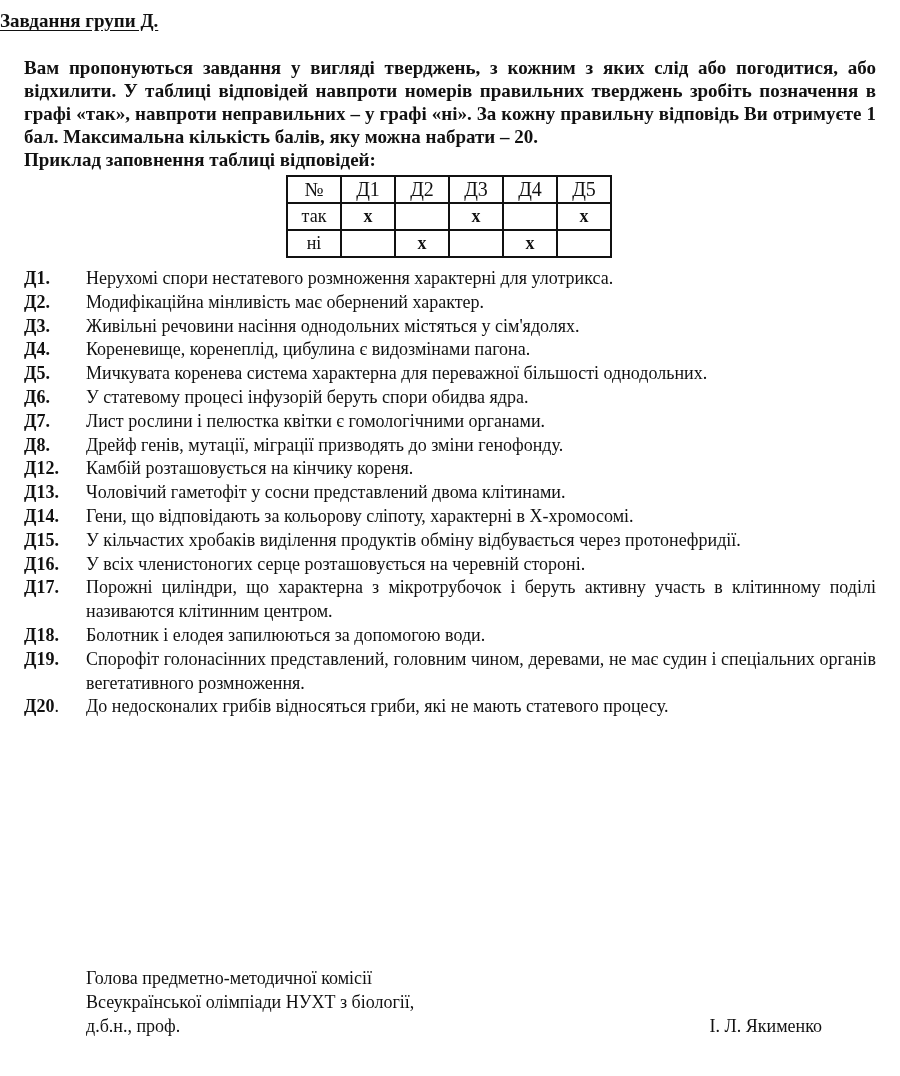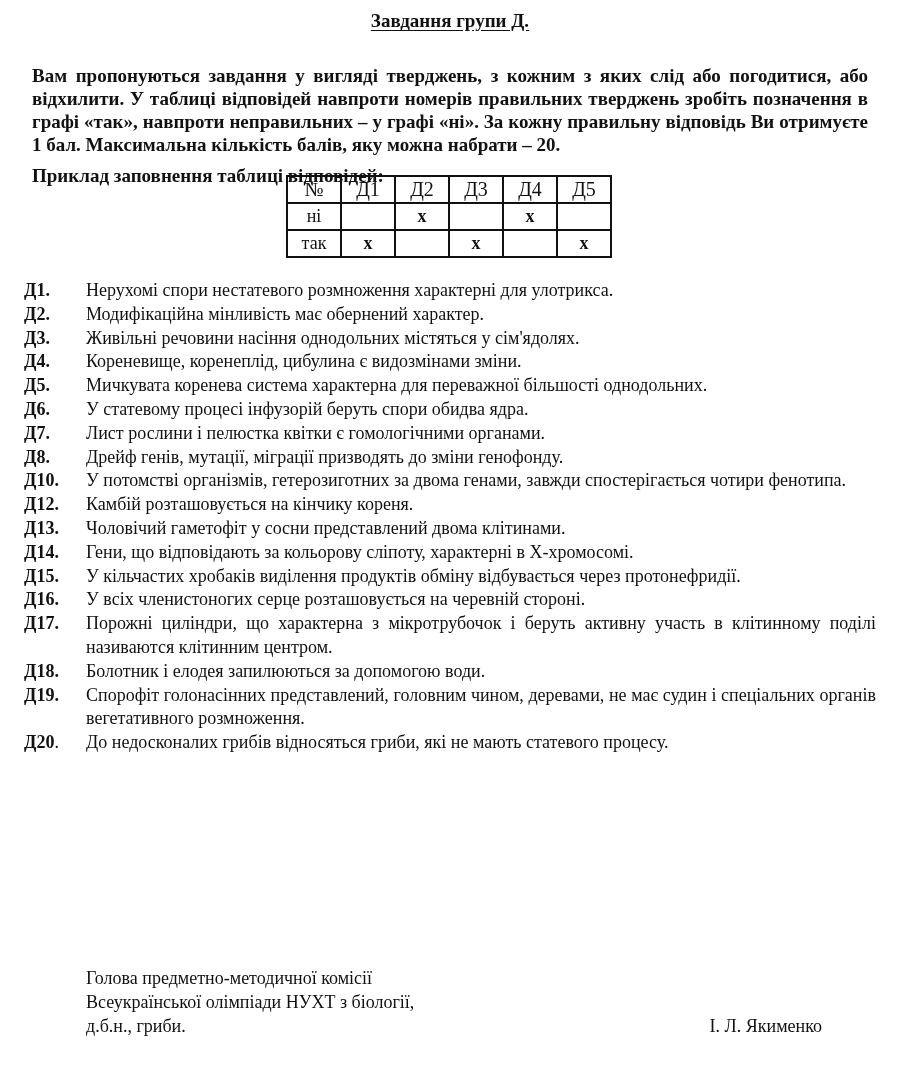--- a/index.html
+++ b/index.html
@@ -13,39 +13,38 @@
       position: relative;
       overflow: hidden;
       font-family: "Liberation Serif", "DejaVu Serif", serif;
       color: #111111;
     }
     .title {
       position: absolute;
       top: 10px;
       left: 0;
       width: 900px;
-      text-align: center;
       font-weight: bold;
       font-size: 19px;
       text-decoration: underline;
       text-underline-offset: 3px;
     }
     .intro {
       position: absolute;
       top: 56px;
       left: 24px;
       width: 852px;
       font-weight: bold;
       font-size: 19px;
       line-height: 23px;
       text-align: justify;
       text-align-last: left;
     }
     .intro p {
-      margin: 8px;
+      margin: 0;
       text-align: justify;
     }
     .intro p.last {
       text-align: right;
     }
     .example-table {
       position: absolute;
       top: 175px;
       left: 286px;
       border-collapse: collapse;
@@ -67,21 +66,21 @@
     }
     .example-table tr.head td {
       font-weight: normal;
       font-size: 20px;
     }
     .example-table td.mark {
       font-weight: bold;
     }
     .statements {
       position: absolute;
-      top: 279px;
+      top: 267px;
       left: 24px;
       width: 852px;
       font-size: 18px;
       line-height: 23.8px;
     }
     .stmt {
       display: flex;
       align-items: flex-start;
     }
     .stmt .num {
@@ -126,74 +125,70 @@
   <tbody>
       <tr class="head">
     <td class="rowhead">№</td>
     <td class="col">Д1</td>
     <td class="col">Д2</td>
     <td class="col">Д3</td>
     <td class="col">Д4</td>
     <td class="col">Д5</td>
   </tr>
   <tr>
-    <td class="rowhead">ні</td>
-    <td class="col mark"></td>
-    <td class="col mark">x</td>
-    <td class="col mark"></td>
-    <td class="col mark">x</td>
-    <td class="col mark"></td>
+    <td class="rowhead">так</td>
+    <td class="col mark">x</td>
+    <td class="col mark"></td>
+    <td class="col mark">x</td>
+    <td class="col mark"></td>
+    <td class="col mark">x</td>
   </tr>
   <tr>
-    <td class="rowhead">так</td>
-    <td class="col mark">x</td>
-    <td class="col mark"></td>
-    <td class="col mark">x</td>
-    <td class="col mark"></td>
-    <td class="col mark">x</td>
+    <td class="rowhead">ні</td>
+    <td class="col mark"></td>
+    <td class="col mark">x</td>
+    <td class="col mark"></td>
+    <td class="col mark">x</td>
+    <td class="col mark"></td>
   </tr>
 </tbody>
   </table>
 
 <div class="statements">
   <div class="stmt">
       <span class="num">Д1.</span>
       <span class="text">Нерухомі спори нестатевого розмноження характерні для улотрикса.</span>
     </div>
   <div class="stmt">
       <span class="num">Д2.</span>
       <span class="text">Модифікаційна мінливість має обернений характер.</span>
     </div>
   <div class="stmt">
       <span class="num">Д3.</span>
       <span class="text">Живільні речовини насіння однодольних містяться у сім'ядолях.</span>
     </div>
   <div class="stmt">
       <span class="num">Д4.</span>
-      <span class="text">Кореневище, коренеплід, цибулина є видозмінами зміни.</span>
+      <span class="text">Кореневище, коренеплід, цибулина є видозмінами пагона.</span>
     </div>
   <div class="stmt">
       <span class="num">Д5.</span>
       <span class="text">Мичкувата коренева система характерна для переважної більшості однодольних.</span>
     </div>
   <div class="stmt">
       <span class="num">Д6.</span>
       <span class="text">У статевому процесі інфузорій беруть спори обидва ядра.</span>
     </div>
   <div class="stmt">
       <span class="num">Д7.</span>
       <span class="text">Лист рослини і пелюстка квітки є гомологічними органами.</span>
     </div>
   <div class="stmt">
       <span class="num">Д8.</span>
       <span class="text">Дрейф генів, мутації, міграції призводять до зміни генофонду.</span>
-    </div>
-  <div class="stmt">
-      <span class="num">Д10.</span>
-      <span class="text">У потомстві організмів, гетерозиготних за двома генами, завжди спостерігається чотири фенотипа.</span>
     </div>
   <div class="stmt">
       <span class="num">Д12.</span>
       <span class="text">Камбій розташовується на кінчику кореня.</span>
     </div>
   <div class="stmt">
       <span class="num">Д13.</span>
       <span class="text">Чоловічий гаметофіт у сосни представлений двома клітинами.</span>
     </div>
   <div class="stmt">
@@ -222,15 +217,15 @@
     </div>
   <div class="stmt">
       <span class="num"><span>Д20</span><span class="dot-normal">.</span></span>
       <span class="text">До недосконалих грибів відносяться гриби, які не мають статевого процесу.</span>
     </div>
 </div>
 
 <div class="signature">
   <div class="line">Голова предметно-методичної комісії</div>
   <div class="line">Всеукраїнської олімпіади НУХТ з біології,</div>
-  <div class="line">д.б.н., гриби.</div>
+  <div class="line">д.б.н., проф.</div>
   <div class="name">І. Л. Якименко</div>
 </div>
 
 </body></html>

